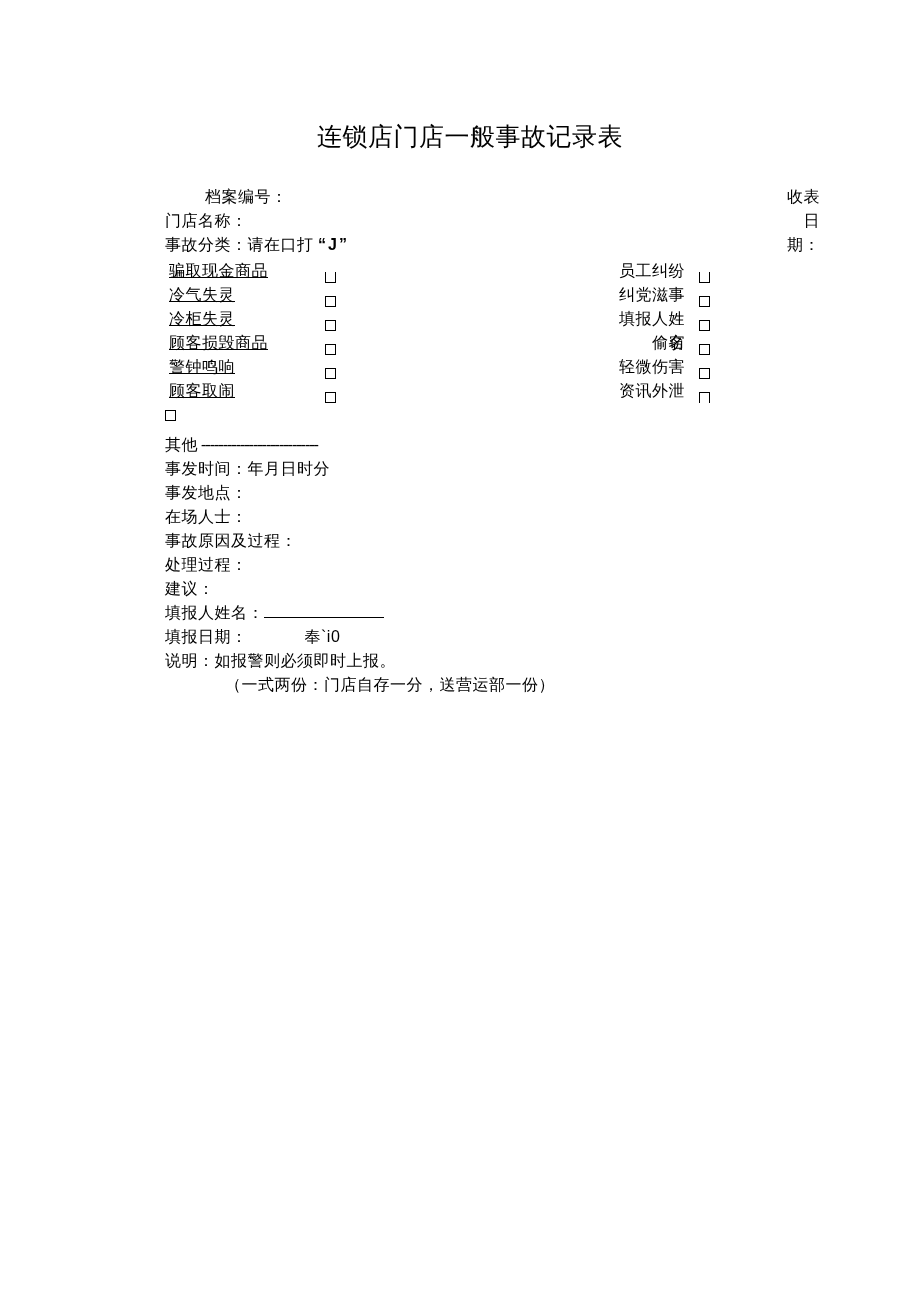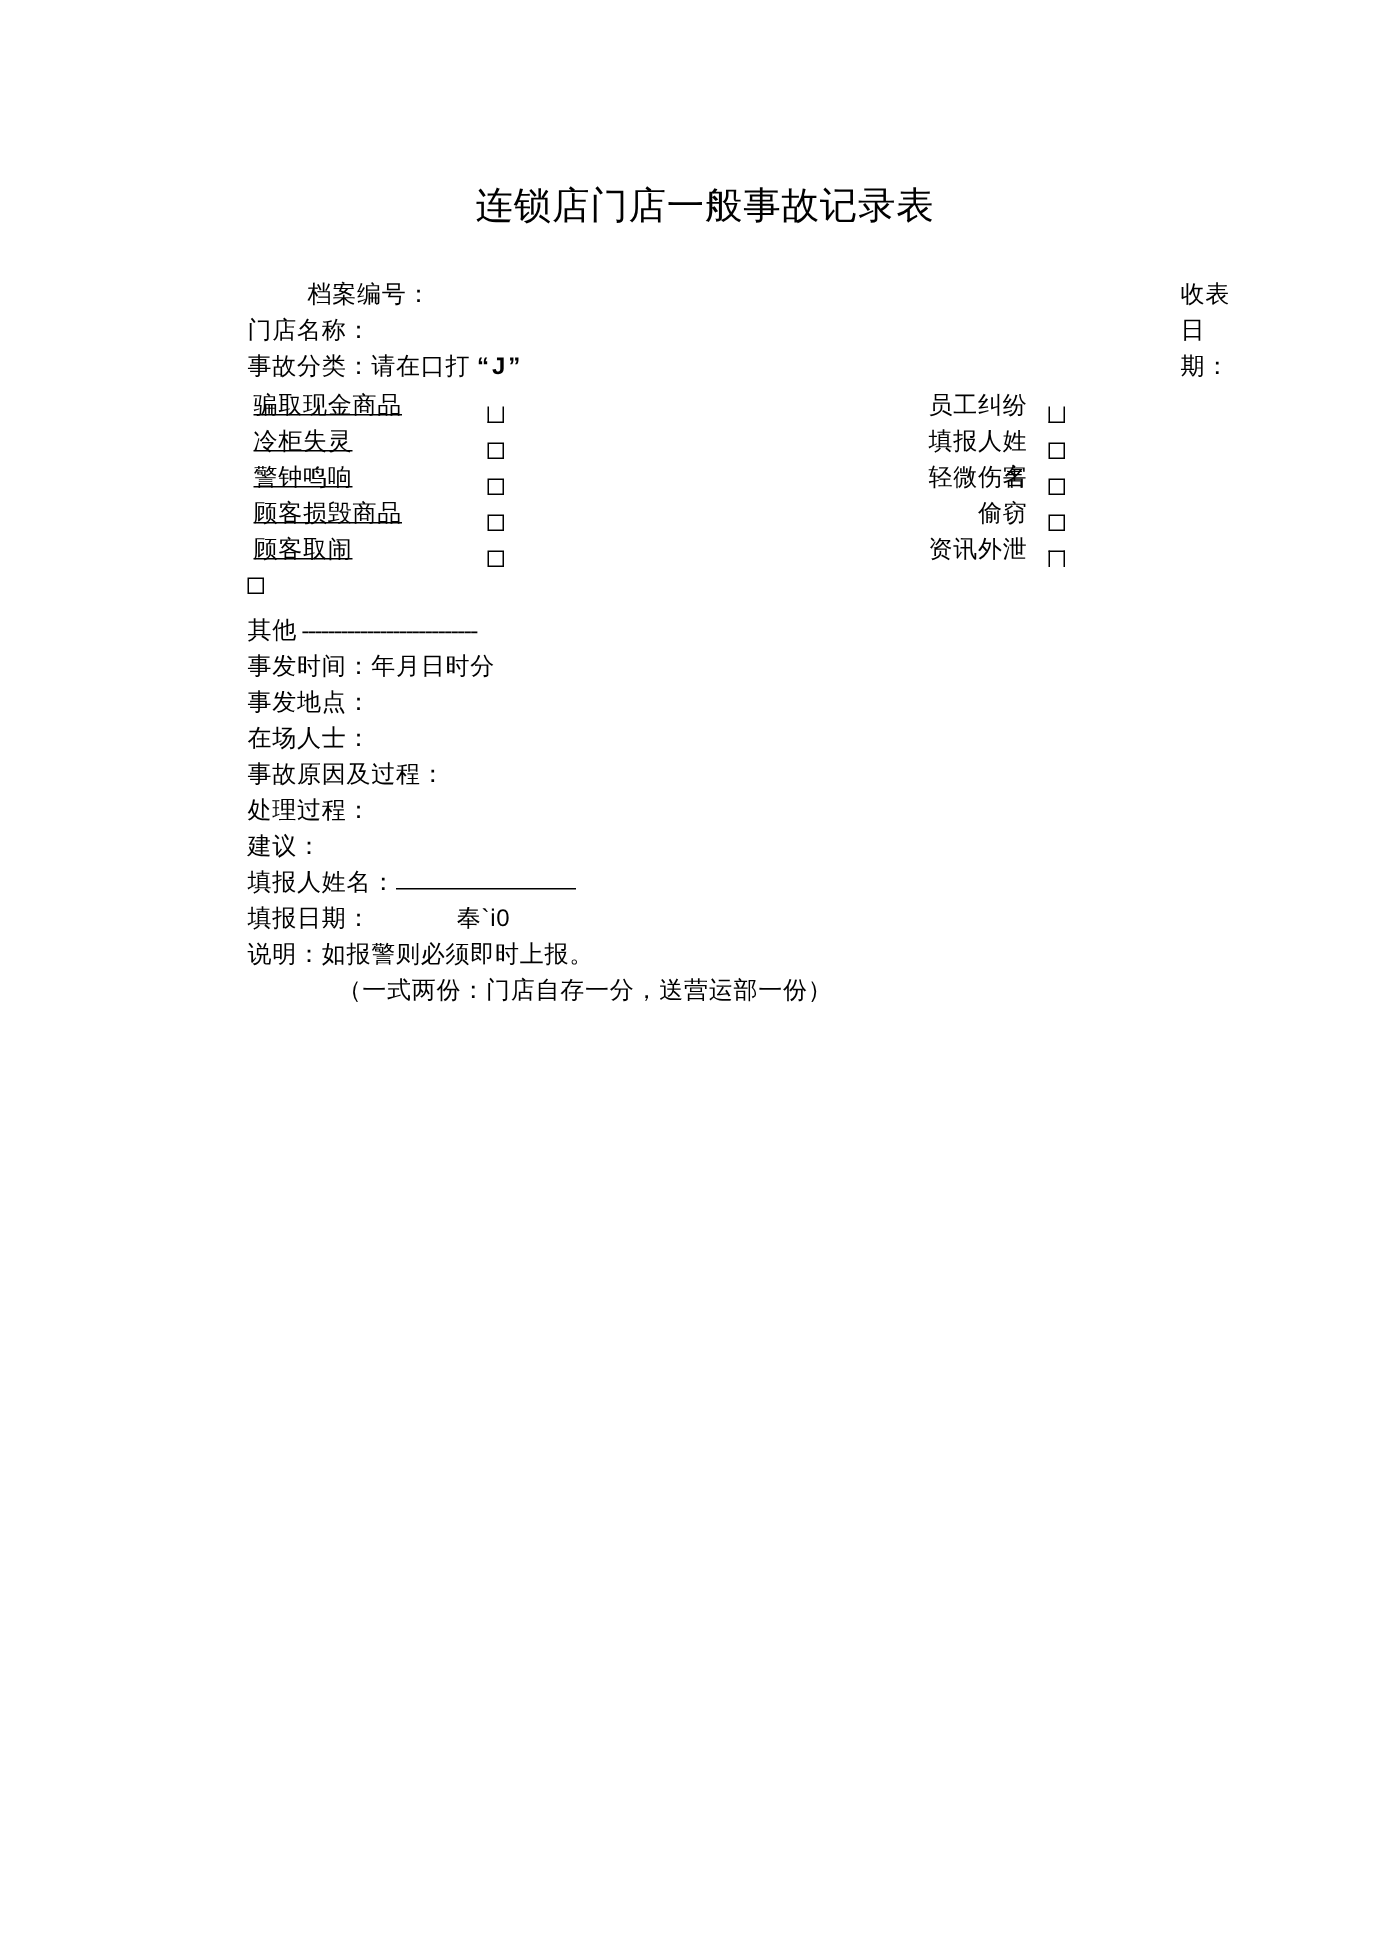--- a/index.html
+++ b/index.html
@@ -12,21 +12,21 @@
       color: #000;
       padding: 120px 165px 0 165px;
       letter-spacing: 0.5px;
     }
     .title {
       text-align: center;
       font-size: 25px;
       margin-bottom: 32px;
       margin-left: 20px;
     }
-    .top-right { position: absolute; left: 582px; }
+    .top-right { position: absolute; left: 582px; text-align: right; }
     .top-container { position: relative; margin-left: 40px; }
     .line { line-height: 24px; }
     .quote-mark { font-family: sans-serif; font-weight: bold; letter-spacing: 2px; }
     .checkbox {
       display: inline-block;
       width: 11px;
       height: 11px;
       border: 1.5px solid #000;
       vertical-align: middle;
       margin-bottom: 2px;
@@ -80,35 +80,41 @@
 </div>
 
 <div class="cat-section">
   <div class="cat-row">
     <span class="cat-abs cat-left-label">骗取现金商品</span>
     <span class="cat-abs cat-left-box" style="top:6px"><span class="checkbox open-top"></span></span>
     <span class="cat-abs cat-right-label">员工纠纷</span>
     <span class="cat-abs cat-right-box" style="top:6px"><span class="checkbox open-top"></span></span>
   </div>
   <div class="cat-row">
+    <span class="cat-abs cat-left-label">冷气失灵</span>
+    <span class="cat-abs cat-left-box" style="top:6px"><span class="checkbox"></span></span>
+    <span class="cat-abs cat-right-label">纠党滋事</span>
+    <span class="cat-abs cat-right-box" style="top:6px"><span class="checkbox"></span></span>
+  </div>
+  <div class="cat-row">
     <span class="cat-abs cat-left-label">冷柜失灵</span>
     <span class="cat-abs cat-left-box" style="top:6px"><span class="checkbox"></span></span>
     <span class="cat-abs cat-right-label">填报人姓名</span>
     <span class="cat-abs cat-right-box" style="top:6px"><span class="checkbox"></span></span>
   </div>
   <div class="cat-row">
+    <span class="cat-abs cat-left-label">顾客损毁商品</span>
+    <span class="cat-abs cat-left-box" style="top:6px"><span class="checkbox"></span></span>
+    <span class="cat-abs cat-right-label">偷窃</span>
+    <span class="cat-abs cat-right-box" style="top:6px"><span class="checkbox"></span></span>
+  </div>
+  <div class="cat-row">
     <span class="cat-abs cat-left-label">警钟鸣响</span>
     <span class="cat-abs cat-left-box" style="top:6px"><span class="checkbox"></span></span>
     <span class="cat-abs cat-right-label">轻微伤害</span>
-    <span class="cat-abs cat-right-box" style="top:6px"><span class="checkbox"></span></span>
-  </div>
-  <div class="cat-row">
-    <span class="cat-abs cat-left-label">顾客损毁商品</span>
-    <span class="cat-abs cat-left-box" style="top:6px"><span class="checkbox"></span></span>
-    <span class="cat-abs cat-right-label">偷窃</span>
     <span class="cat-abs cat-right-box" style="top:6px"><span class="checkbox"></span></span>
   </div>
   <div class="cat-row">
     <span class="cat-abs cat-left-label">顾客取闹</span>
     <span class="cat-abs cat-left-box" style="top:6px"><span class="checkbox"></span></span>
     <span class="cat-abs cat-right-label">资讯外泄</span>
     <span class="cat-abs cat-right-box" style="top:6px"><span class="checkbox open-bottom"></span></span>
   </div>
 </div>
 

